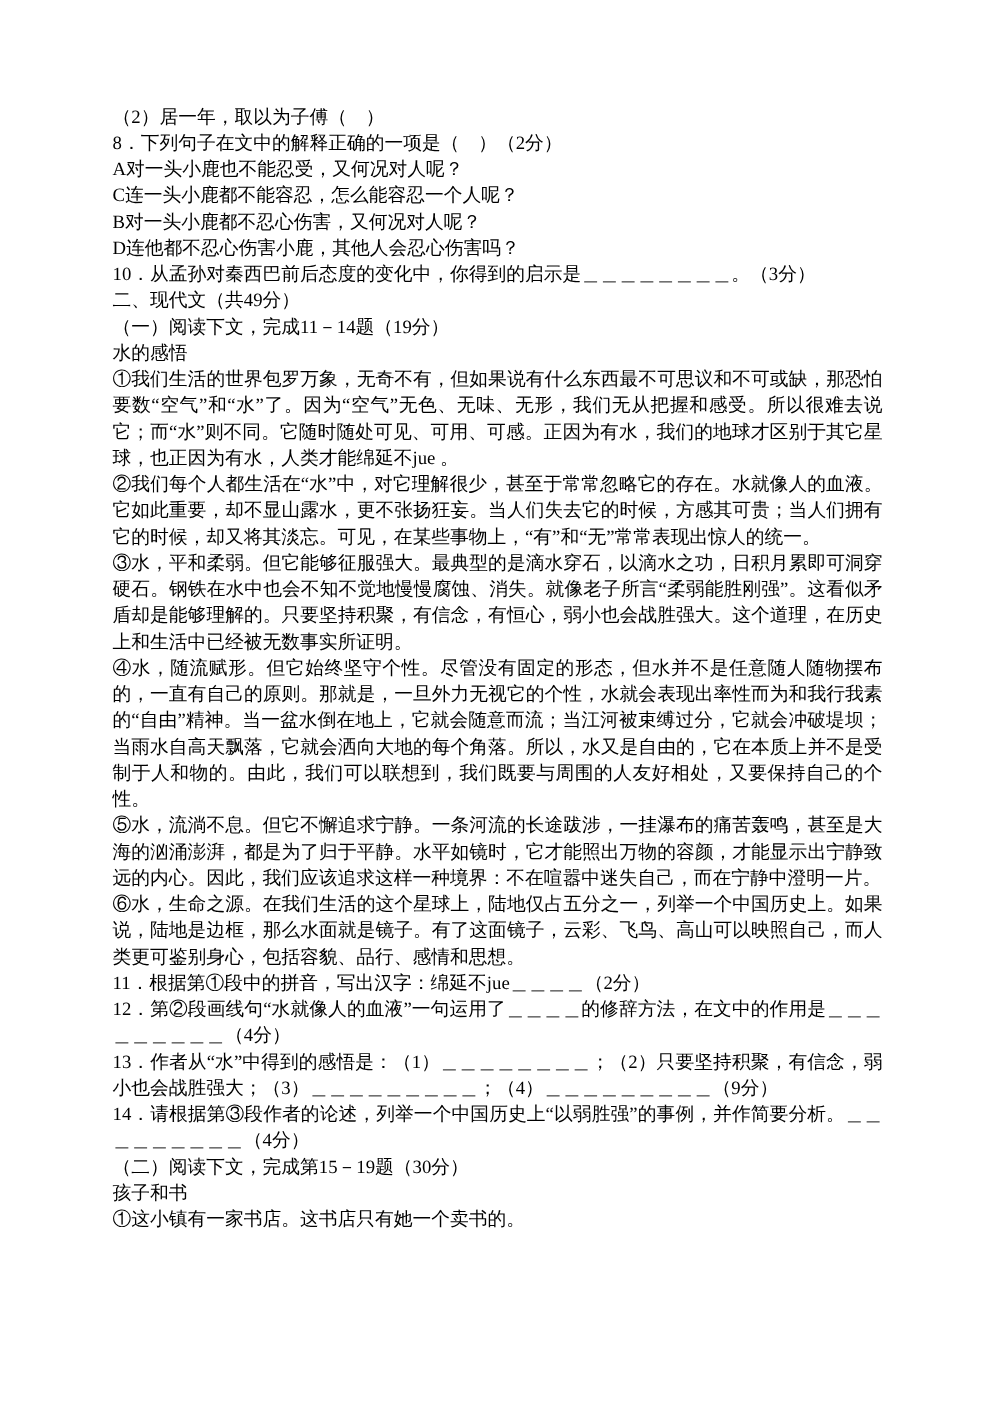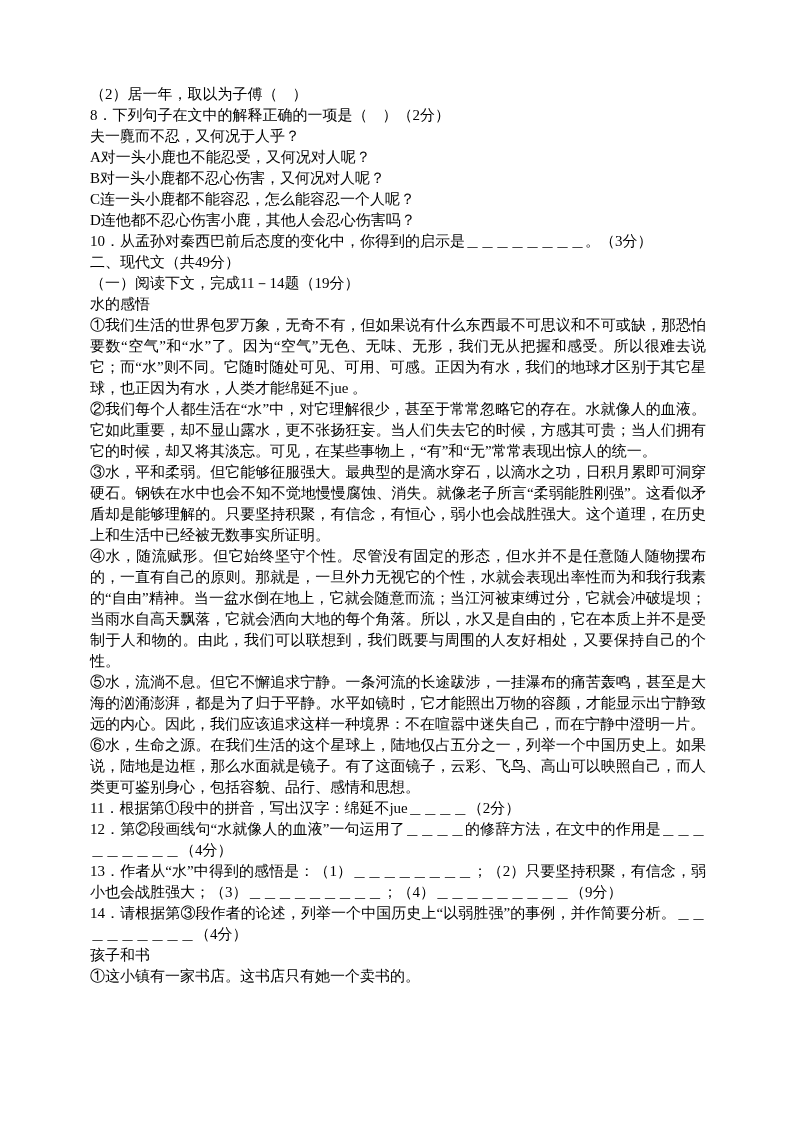--- a/index.html
+++ b/index.html
@@ -37,35 +37,35 @@
     font-weight: normal;
   }
 </style>
 </head>
 <body>
 
 <div class="page">
   <div class="content">
     <p>（2）居一年，取以为子傅（　）</p>
     <p>8．下列句子在文中的解释正确的一项是（　）（2分）</p>
-    <p>夫一麑而不忍，又何况于人乎？</p>
     <p>A对一头小鹿也不能忍受，又何况对人呢？</p>
+    <p>C连一头小鹿都不能容忍，怎么能容忍一个人呢？</p>
     <p>B对一头小鹿都不忍心伤害，又何况对人呢？</p>
-    <p>C连一头小鹿都不能容忍，怎么能容忍一个人呢？</p>
     <p>D连他都不忍心伤害小鹿，其他人会忍心伤害吗？</p>
     <p>10．从孟孙对秦西巴前后态度的变化中，你得到的启示是＿＿＿＿＿＿＿＿。（3分）</p>
     <p class="bold">二、现代文（共49分）</p>
     <p>（一）阅读下文，完成11－14题（19分）</p>
     <p>水的感悟</p>
     <p>①我们生活的世界包罗万象，无奇不有，但如果说有什么东西最不可思议和不可或缺，那恐怕要数“空气”和“水”了。因为“空气”无色、无味、无形，我们无从把握和感受。所以很难去说它；而“水”则不同。它随时随处可见、可用、可感。正因为有水，我们的地球才区别于其它星球，也正因为有水，人类才能绵延不jue 。</p>
     <p>②我们每个人都生活在“水”中，对它理解很少，甚至于常常忽略它的存在。水就像人的血液。它如此重要，却不显山露水，更不张扬狂妄。当人们失去它的时候，方感其可贵；当人们拥有它的时候，却又将其淡忘。可见，在某些事物上，“有”和“无”常常表现出惊人的统一。</p>
     <p>③水，平和柔弱。但它能够征服强大。最典型的是滴水穿石，以滴水之功，日积月累即可洞穿硬石。钢铁在水中也会不知不觉地慢慢腐蚀、消失。就像老子所言“柔弱能胜刚强”。这看似矛盾却是能够理解的。只要坚持积聚，有信念，有恒心，弱小也会战胜强大。这个道理，在历史上和生活中已经被无数事实所证明。</p>
     <p>④水，随流赋形。但它始终坚守个性。尽管没有固定的形态，但水并不是任意随人随物摆布的，一直有自己的原则。那就是，一旦外力无视它的个性，水就会表现出率性而为和我行我素的“自由”精神。当一盆水倒在地上，它就会随意而流；当江河被束缚过分，它就会冲破堤坝；当雨水自高天飘落，它就会洒向大地的每个角落。所以，水又是自由的，它在本质上并不是受制于人和物的。由此，我们可以联想到，我们既要与周围的人友好相处，又要保持自己的个性。</p>
     <p>⑤水，流淌不息。但它不懈追求宁静。一条河流的长途跋涉，一挂瀑布的痛苦轰鸣，甚至是大海的汹涌澎湃，都是为了归于平静。水平如镜时，它才能照出万物的容颜，才能显示出宁静致远的内心。因此，我们应该追求这样一种境界：不在喧嚣中迷失自己，而在宁静中澄明一片。</p>
     <p>⑥水，生命之源。在我们生活的这个星球上，陆地仅占五分之一，列举一个中国历史上。如果说，陆地是边框，那么水面就是镜子。有了这面镜子，云彩、飞鸟、高山可以映照自己，而人类更可鉴别身心，包括容貌、品行、感情和思想。</p>
     <p>11．根据第①段中的拼音，写出汉字：绵延不jue＿＿＿＿（2分）</p>
     <p>12．第②段画线句“水就像人的血液”一句运用了＿＿＿＿的修辞方法，在文中的作用是＿＿＿＿＿＿＿＿＿（4分）</p>
     <p>13．作者从“水”中得到的感悟是：（1）＿＿＿＿＿＿＿＿；（2）只要坚持积聚，有信念，弱小也会战胜强大；（3）＿＿＿＿＿＿＿＿＿；（4）＿＿＿＿＿＿＿＿＿（9分）</p>
     <p>14．请根据第③段作者的论述，列举一个中国历史上“以弱胜强”的事例，并作简要分析。＿＿＿＿＿＿＿＿＿（4分）</p>
+    <p>（二）阅读下文，完成第15－19题（30分）</p>
     <p>孩子和书</p>
     <p>①这小镇有一家书店。这书店只有她一个卖书的。</p>
   </div>
 </div>
 
 </body></html>

